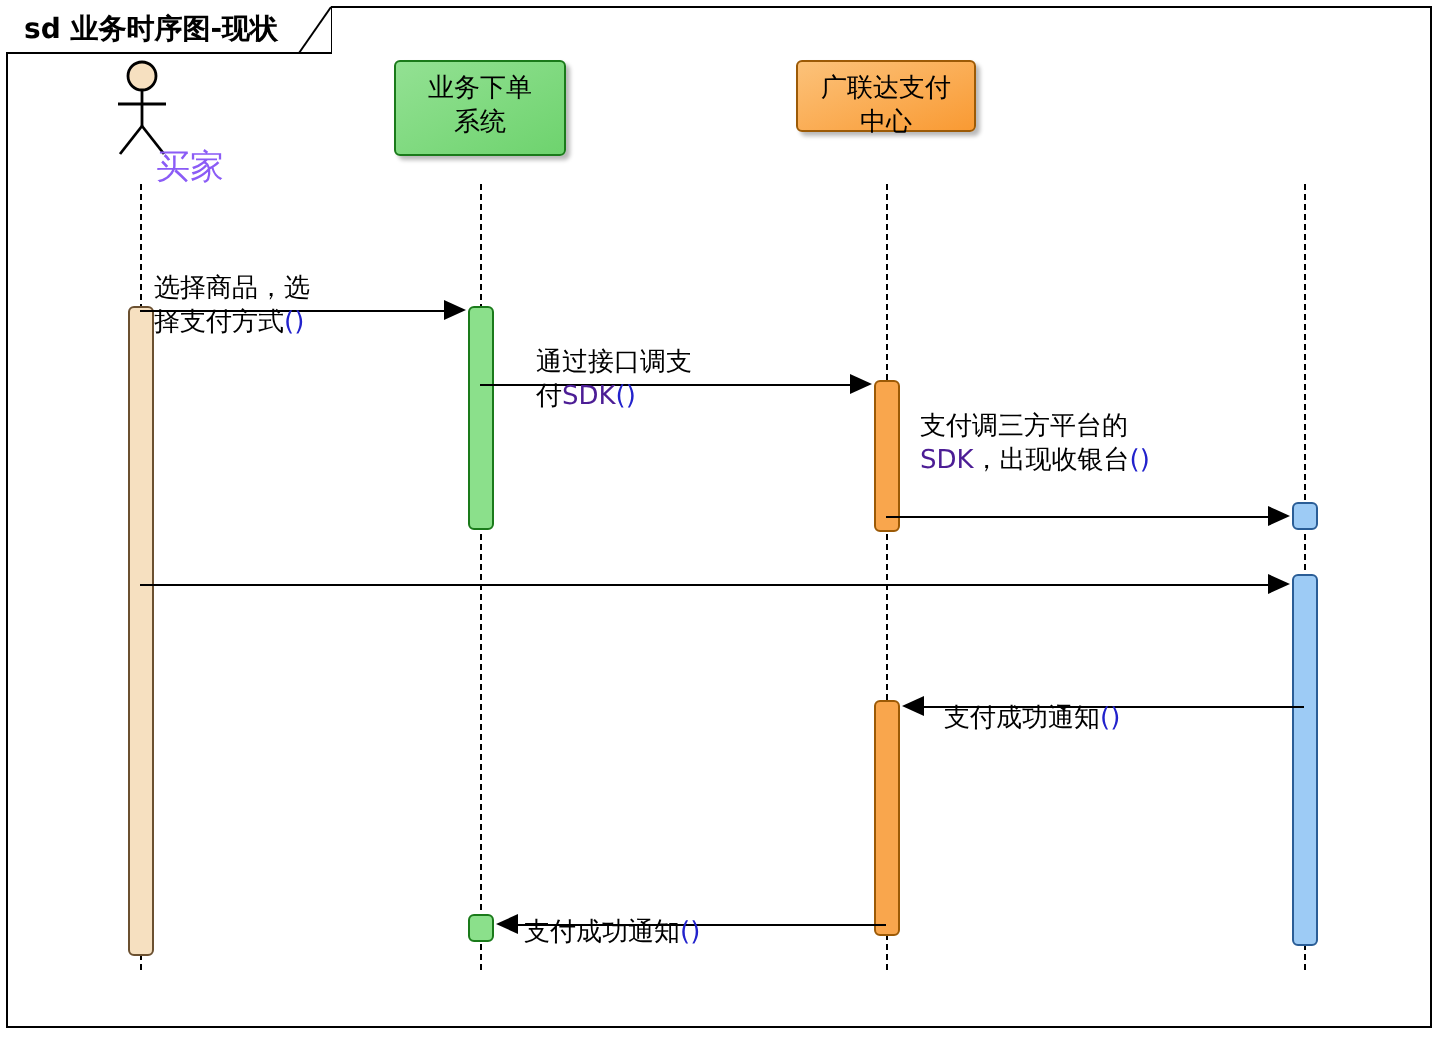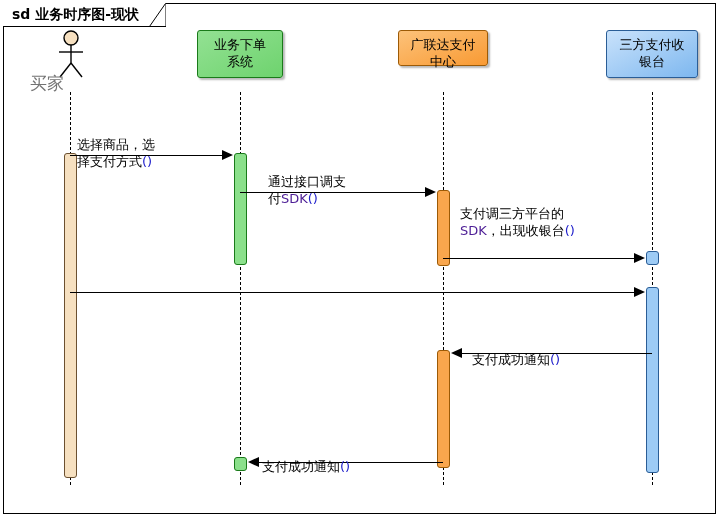--- a/index.html
+++ b/index.html
@@ -83,43 +83,44 @@
     position: absolute;
     box-sizing: border-box;
     border: 1px solid #000000;
     border-radius: 3px;
     text-align: center;
     font-size: 13px;
     color: #000000;
     line-height: 17px;
     padding-top: 5px;
     box-shadow: 2px 2px 2px rgba(0,0,0,0.28);
+    font-family: Liberation Mono, monospace;
   }
   .p-green {
     background: linear-gradient(to bottom right, #93e193, #6ed36e);
     border-color: #1a7a1a;
   }
   .p-orange {
     background: linear-gradient(to bottom right, #fcc27a, #f99a33);
     border-color: #9c5a06;
   }
   .p-blue {
     background: linear-gradient(to bottom right, #c9e2fb, #7db7ef);
     border-color: #2a5d96;
   }
 
   
   .actor-wrap {
     position: absolute;
   }
   .actor-label {
     position: absolute;
-    text-align: left;
+    text-align: right;
     font-size: 17px;
-    color: #737373;
+    color: #8b5cf6;
     white-space: nowrap;
   }
 
   
   .activation {
     position: absolute;
     box-sizing: border-box;
     border: 1px solid #000000;
     border-radius: 3px;
   }
@@ -199,24 +200,20 @@
   <div class="participant p-green" style="left:197px; top:30px; width:86px; height:48px;">
     <span style="white-space:pre-line;">业务下单
 系统</span>
   </div>
 
   <div class="participant p-orange" style="left:398px; top:30px; width:90px; height:36px;">
     <span style="white-space:pre-line;">广联达支付
 中心</span>
   </div>
 
-  <div class="participant p-blue" style="left:606px; top:30px; width:92px; height:48px;">
-    <span style="white-space:pre-line;">三方支付收
-银台</span>
-  </div>
 
   <div class="activation a-tan" style="left:64px;  top:153px; width:13px; height:325px;"></div>
   <div class="activation a-green" style="left:234px; top:153px; width:13px; height:112px;"></div>
   <div class="activation a-green" style="left:234px; top:457px; width:13px; height:14px;"></div>
   <div class="activation a-orange" style="left:437px; top:190px; width:13px; height:76px;"></div>
   <div class="activation a-orange" style="left:437px; top:350px; width:13px; height:118px;"></div>
   <div class="activation a-blue" style="left:646px; top:251px; width:13px; height:14px;"></div>
   <div class="activation a-blue" style="left:646px; top:287px; width:13px; height:186px;"></div>
 
   <div class="msg-line" style="left:70px; top:155px; width:157px;"></div>

